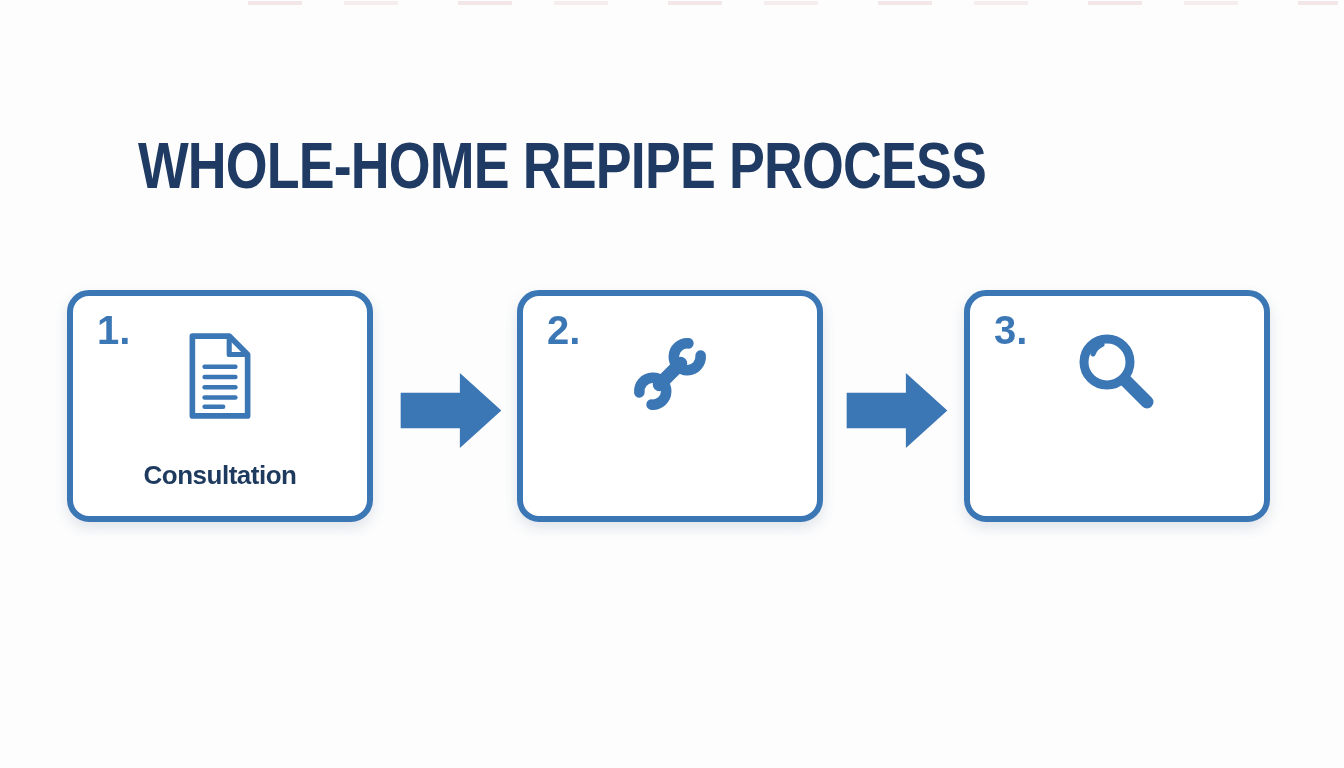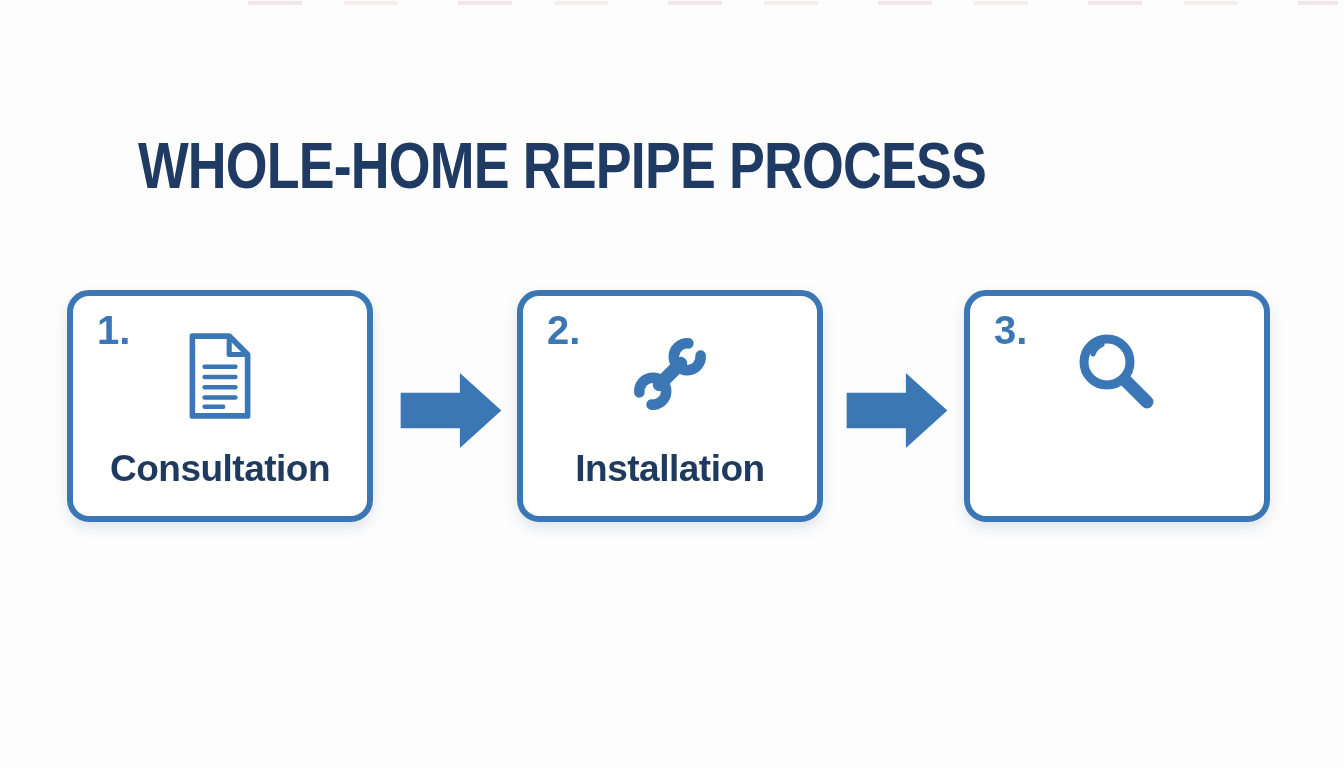--- a/index.html
+++ b/index.html
@@ -58,21 +58,21 @@
   .icon-wrap {
     position: absolute; top: 36px; left: 50%;
     transform: translateX(-50%);
   }
   .card-2 .icon-wrap { top: 30px; }
   .card-3 .icon-wrap { top: 34px; }
 
   .step-label {
     position: absolute; bottom: 26px; left: 0; width: 100%;
     text-align: center;
-    font-size: 37px; font-weight: 700; line-height: 1.1;
+    font-size: 26px; font-weight: 700; line-height: 1.1;
     letter-spacing: -0.5px;
     color: var(--label_navy);
     white-space: nowrap;
   }
 
   .flow-arrow {
     position: absolute; top: 373px;
     width: 102px; height: 75px;
   }
   .arrow-1 { left: 400px; }
@@ -117,21 +117,20 @@
 
   <div class="card card-2">
     <span class="step-num">2.</span>
     <span class="icon-wrap">
       <svg width="96" height="96" viewBox="0 0 100 100" aria-hidden="true">
         <path class="icon-stroke" stroke-width="14" stroke-linecap="round" d="M39 61 L61 39"></path>
         <path class="icon-stroke" stroke-width="11" stroke-linecap="round" d="M69.2 18.1 A14 14 0 1 0 81.9 30.8"></path>
         <path class="icon-stroke" stroke-width="11" stroke-linecap="round" d="M30.8 81.9 A14 14 0 1 0 18.1 69.2"></path>
       </svg>
     </span>
-    <div class="step-label">Installation</div>
   </div>
 
   <div class="flow-arrow arrow-2">
     <svg viewBox="0 0 102 76" aria-hidden="true">
       <path class="icon-fill" d="M0 20 H60 V0 L102 38 L60 76 V56 H0 Z"></path>
     </svg>
   </div>
 
   <div class="card card-3">
     <span class="step-num">3.</span>

